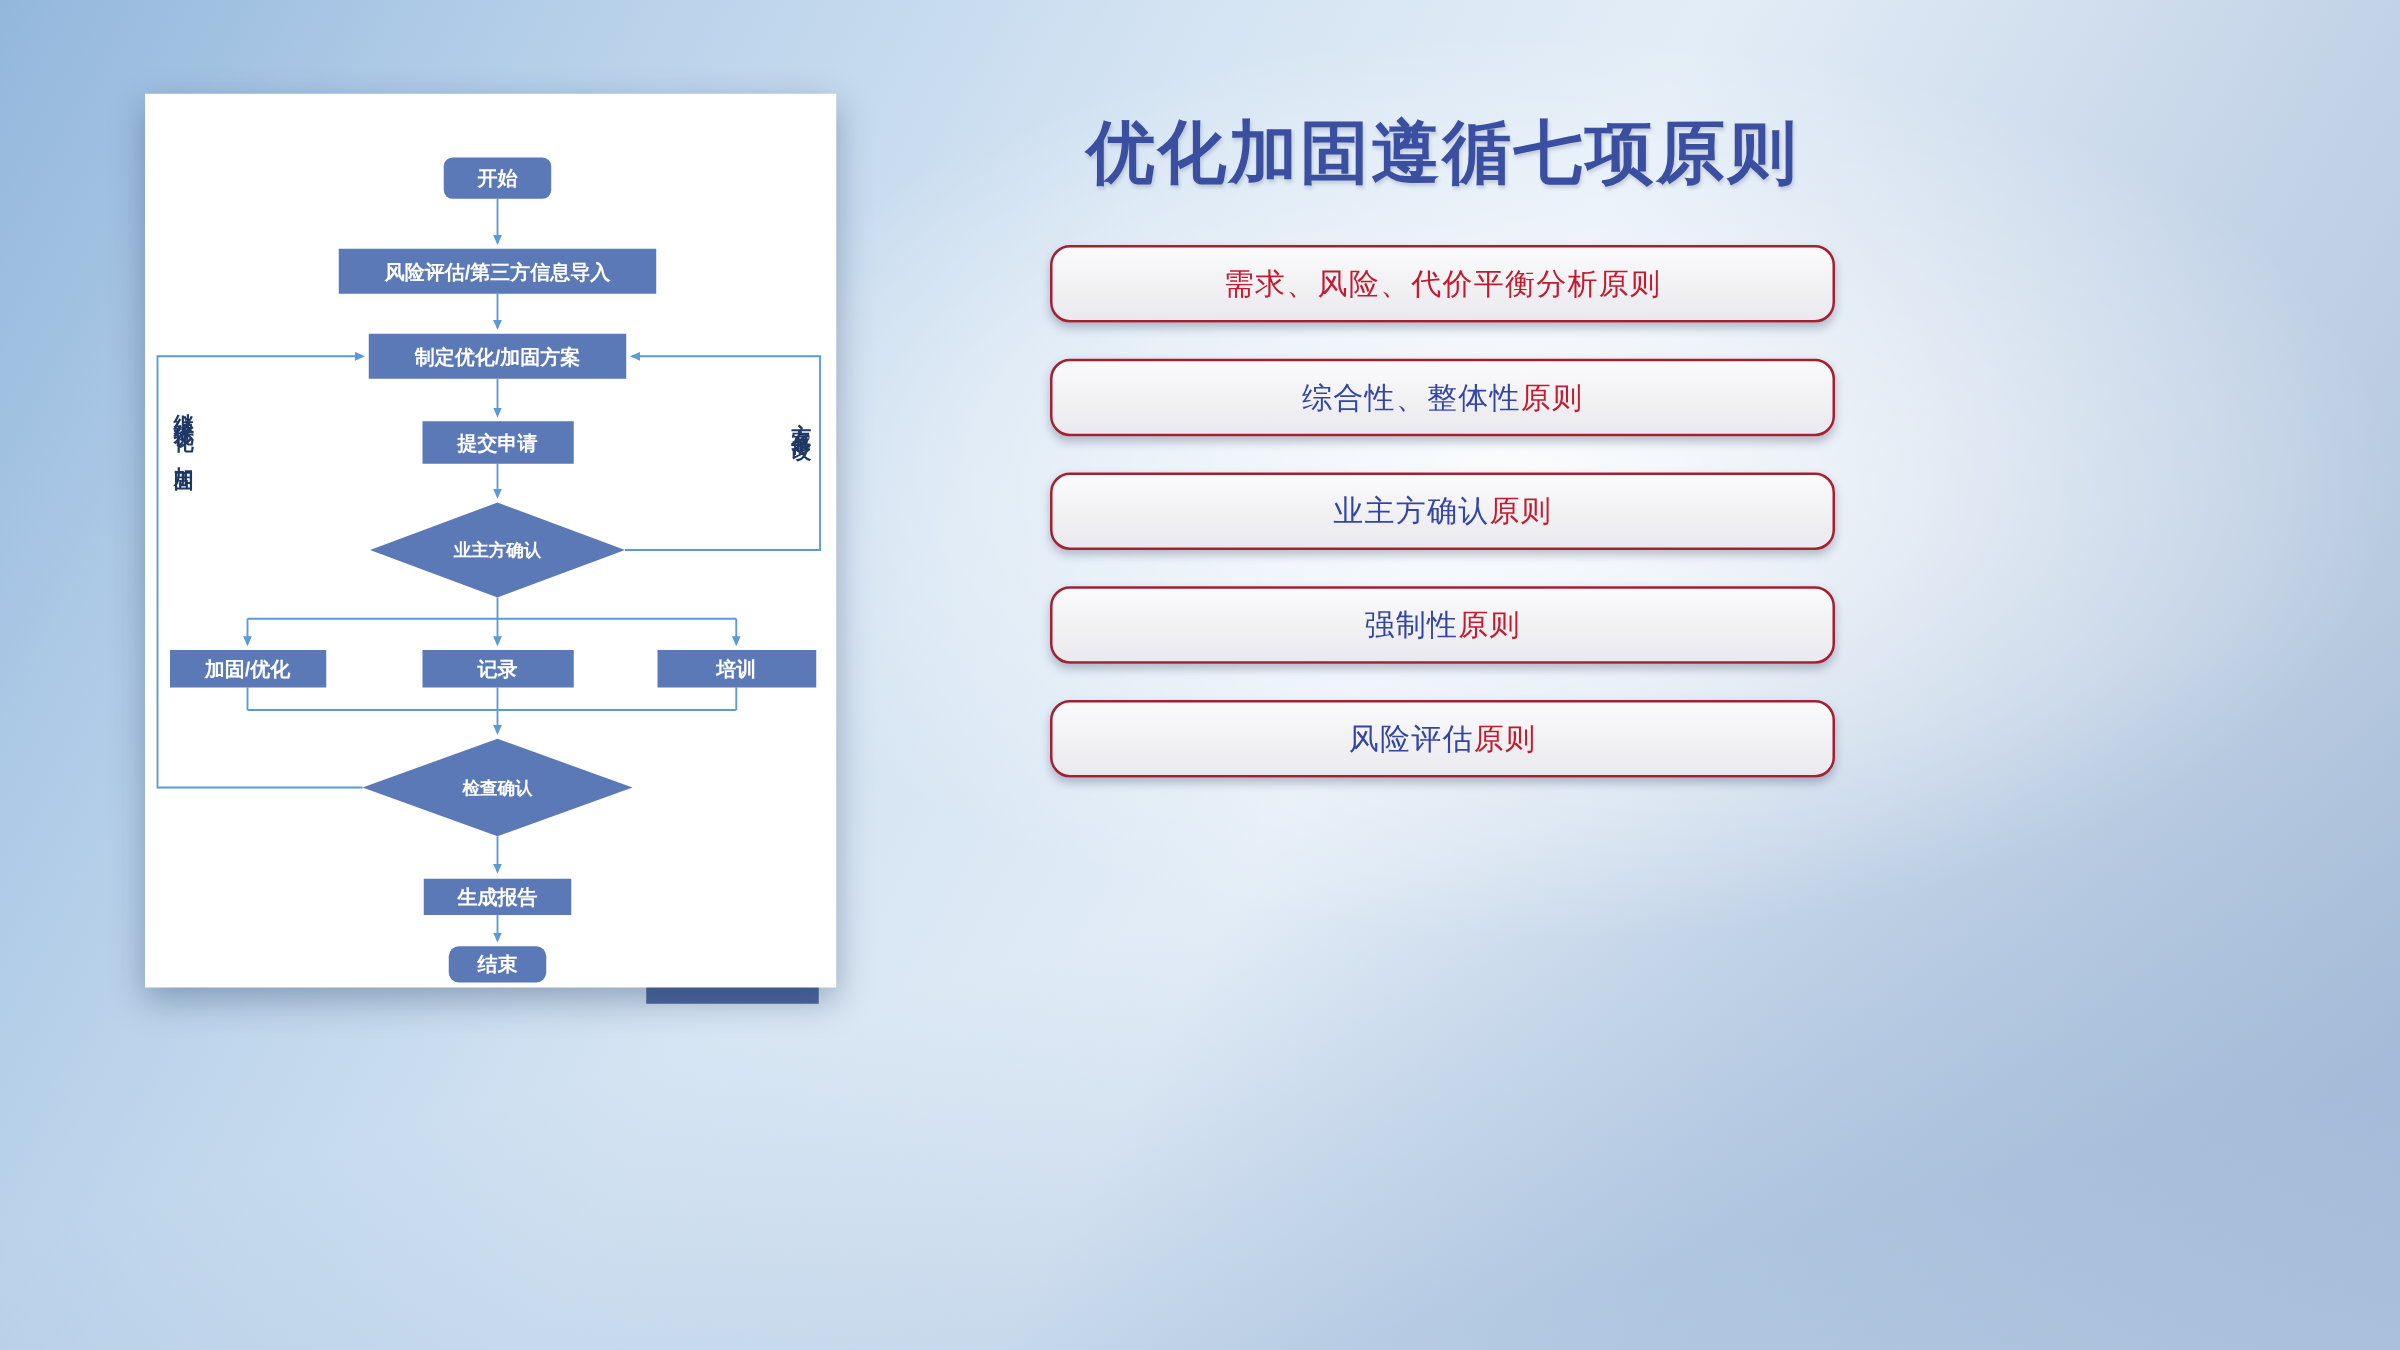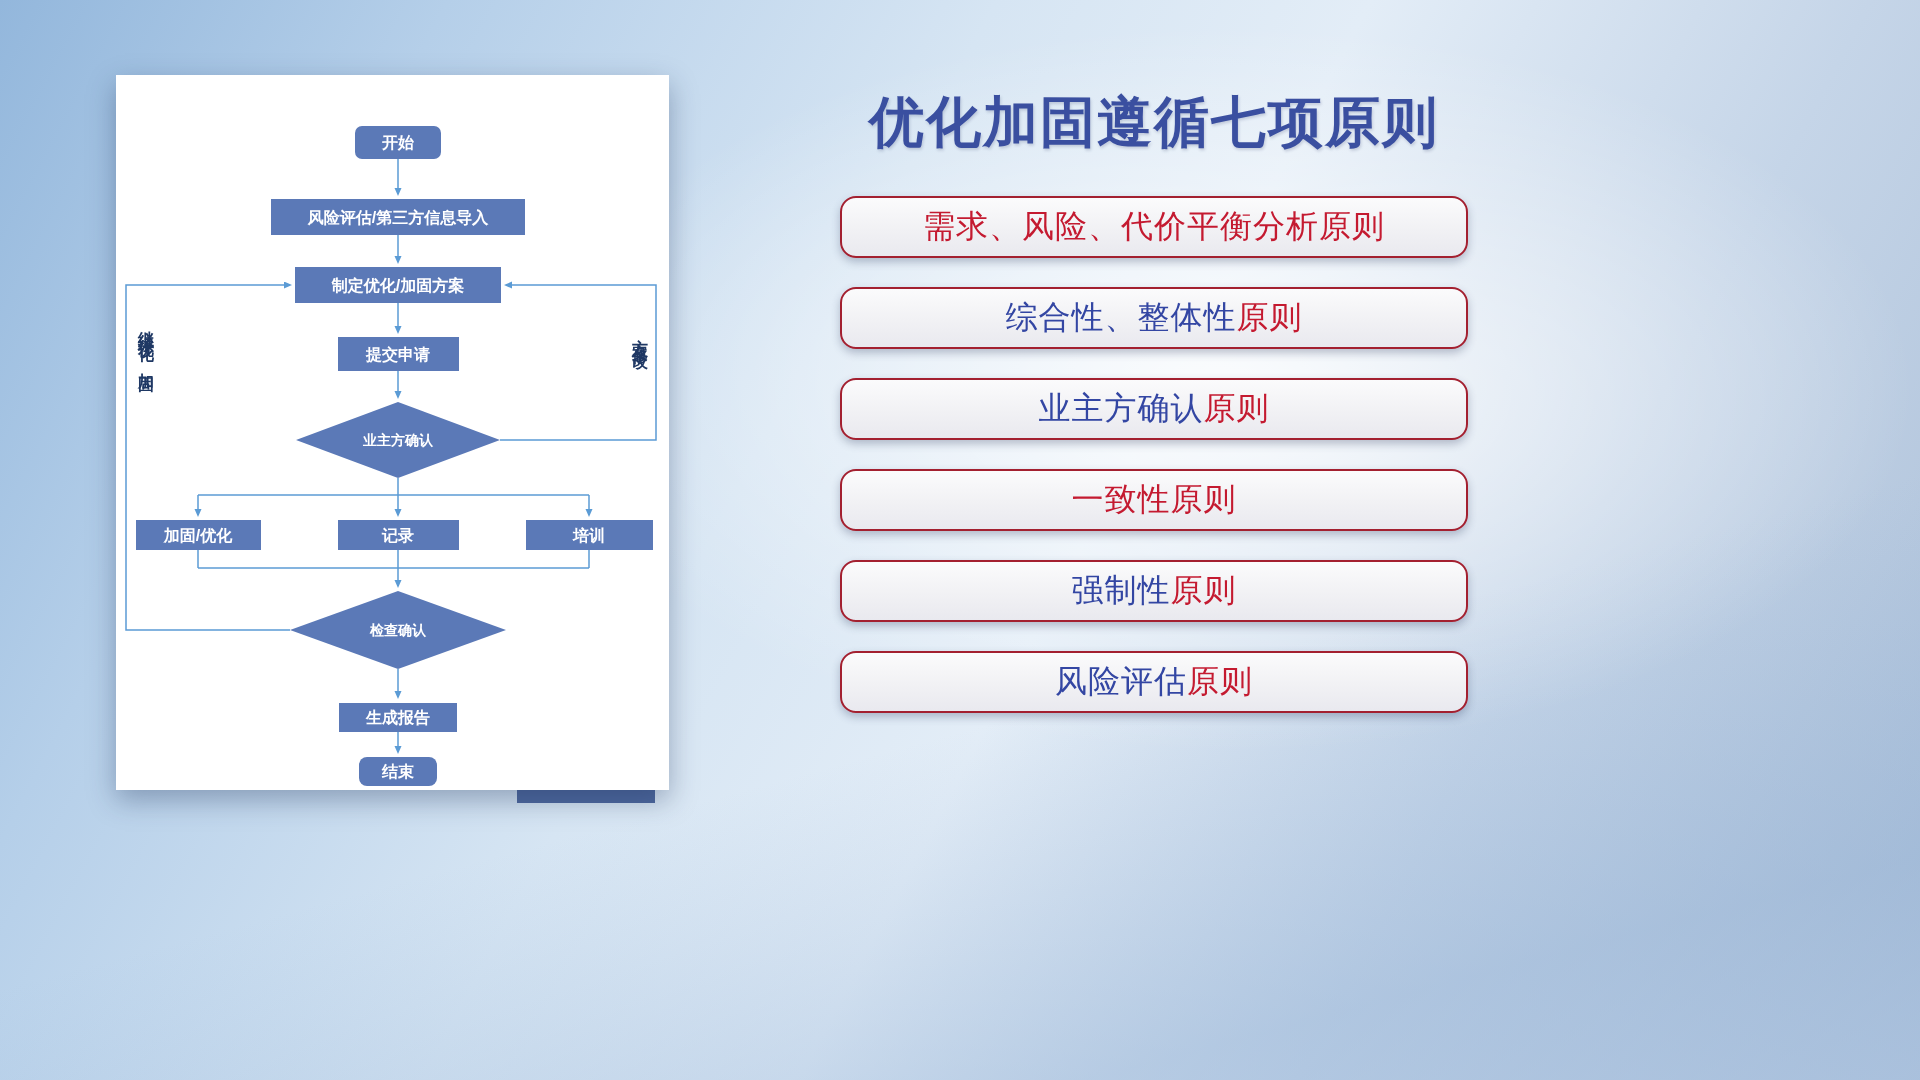--- a/index.html
+++ b/index.html
@@ -45,21 +45,21 @@
   .principles{
     position:absolute;left:840px;top:196px;width:628px;
     display:flex;flex-direction:column;gap:29px;
   }
   .principle{
     box-sizing:border-box;height:62px;border-radius:16px;
     border:2px solid #a32030;
     background:linear-gradient(180deg,#fbfbfc 0%,#f1f1f4 55%,#e9e9ef 100%);
     box-shadow:0 4px 8px rgba(45,60,95,0.30);
     display:flex;align-items:center;justify-content:center;
-    font-size:32px;font-weight:500;letter-spacing:1px;
+    font-size:24px;font-weight:500;letter-spacing:1px;
   }
   .p-part{white-space:pre;}
 </style>
 </head>
 <body>
 
 <div id="slide">
 
   <div class="accent-rect"></div>
 
@@ -161,24 +161,20 @@
     </div>
     <div class="principle">
       <span class="p-part" style="color: rgb(51, 70, 163);">综合性、整体性</span>
         <span class="p-part" style="color: rgb(196, 26, 48);">原则</span>
     </div>
     <div class="principle">
       <span class="p-part" style="color: rgb(51, 70, 163);">业主方确认</span>
         <span class="p-part" style="color: rgb(196, 26, 48);">原则</span>
     </div>
     <div class="principle">
-      <span class="p-part" style="color: rgb(196, 26, 48);">一致性原则</span>
-        <span class="p-part"></span>
-    </div>
-    <div class="principle">
       <span class="p-part" style="color: rgb(51, 70, 163);">强制性</span>
         <span class="p-part" style="color: rgb(196, 26, 48);">原则</span>
     </div>
     <div class="principle">
       <span class="p-part" style="color: rgb(51, 70, 163);">风险评估</span>
         <span class="p-part" style="color: rgb(196, 26, 48);">原则</span>
     </div>
   </div>
 
 </div>

